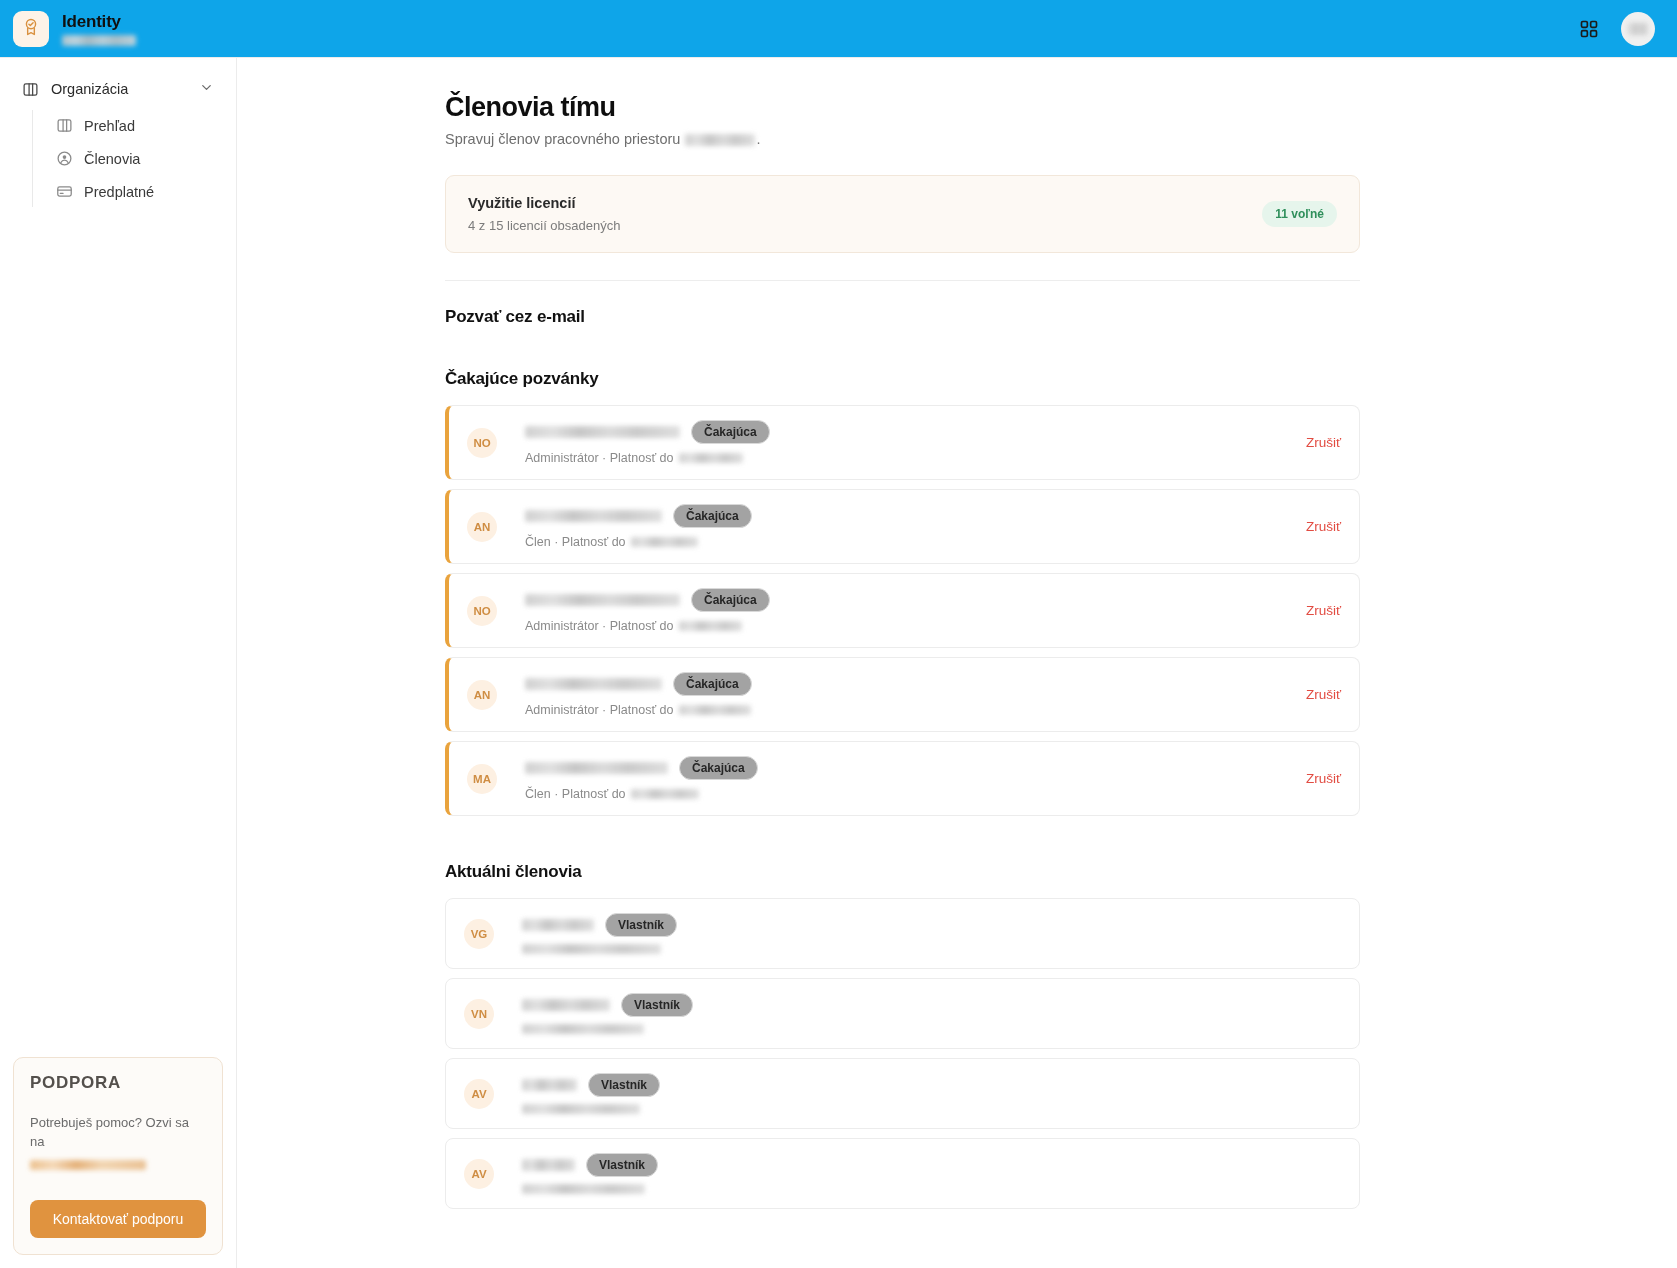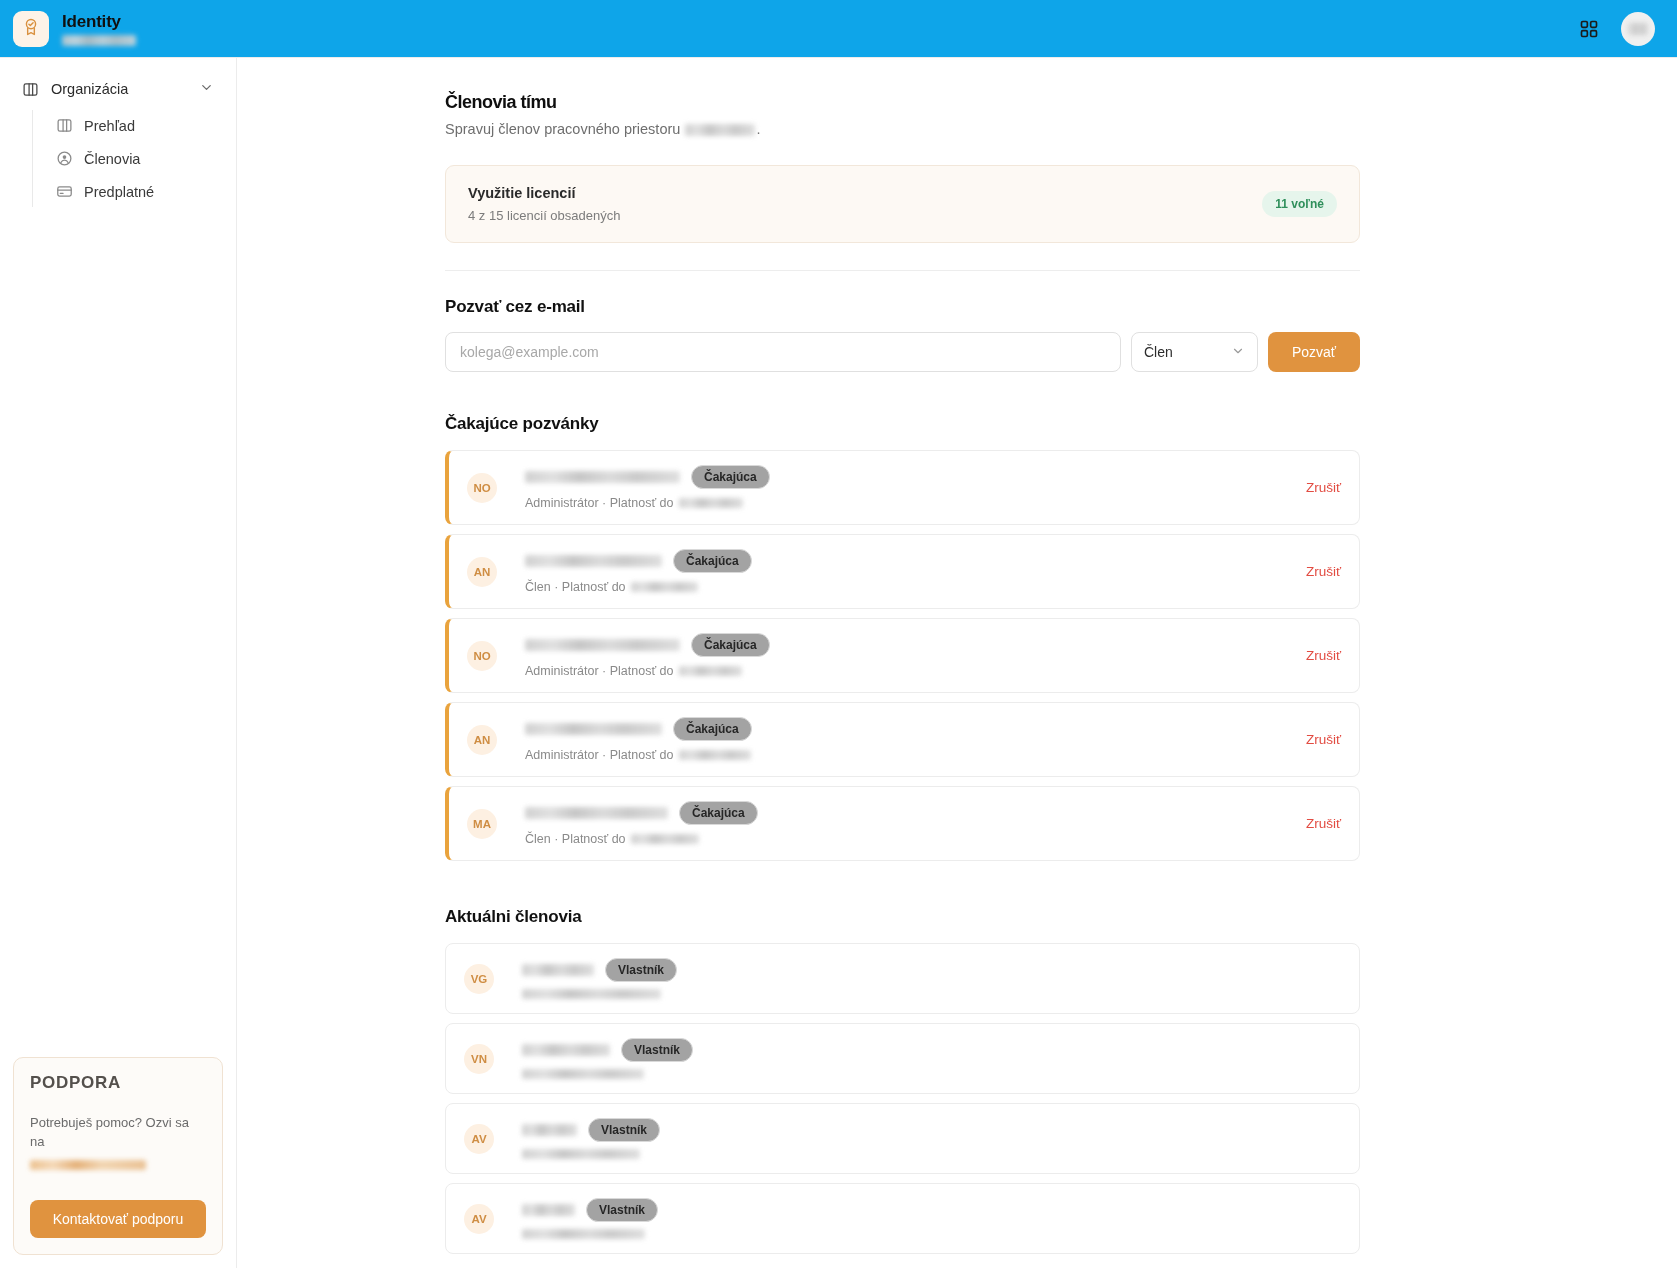--- a/index.html
+++ b/index.html
@@ -111,21 +111,21 @@
   }
 
   
   .main {
     flex: 1;
     overflow: hidden;
     padding: 34px 0 0 0;
   }
   .content { width: 915px; margin-left: 208px; }
 
-  .page-title { font-size: 18px; font-weight: 700; letter-spacing: -0.5px; color: #0e0e0e; }
+  .page-title { font-size: 27px; font-weight: 700; letter-spacing: -0.5px; color: #0e0e0e; }
   .page-sub { margin-top: 8px; font-size: 14.5px; color: #6e6e6e; }
   .page-sub .blur-chip { width: 70px; height: 12px; margin: 0 1px; }
 
   .license-card {
     margin-top: 28px;
     background: #fdf9f4;
     border: 1px solid #f2e7da;
     border-radius: 9px;
     padding: 19px 22px;
     display: flex; align-items: center;
@@ -341,32 +341,20 @@
           <div class="license-title">Využitie licencií</div>
           <div class="license-sub">4 z 15 licencií obsadených</div>
         </div>
         <div class="license-badge">11 voľné</div>
       </div>
 
       <div class="hr"></div>
 
       <section class="invite-block">
         <h2 class="section-title">Pozvať cez e-mail</h2>
-        <div class="invite-row">
-          <input class="email-input" type="text" placeholder="kolega@example.com" style="">
-          <div class="role-select">
-            <span>Člen</span>
-            <span class="chev">
-              <svg width="14" height="14" viewBox="0 0 24 24" fill="none" stroke="currentColor" stroke-width="2" stroke-linecap="round" stroke-linejoin="round">
-                <polyline points="6 9 12 15 18 9"></polyline>
-              </svg>
-            </span>
-          </div>
-          <button class="invite-btn">Pozvať</button>
-        </div>
       </section>
 
       <section class="pending-block">
         <h2 class="section-title">Čakajúce pozvánky</h2>
         <div class="list" id="pending-list">
             <div class="row pending">
               <div class="avatar">NO</div>
               <div class="row-body">
                 <div class="row-line1">
                   <span class="blur-chip b-name" style="width:155px"></span>

